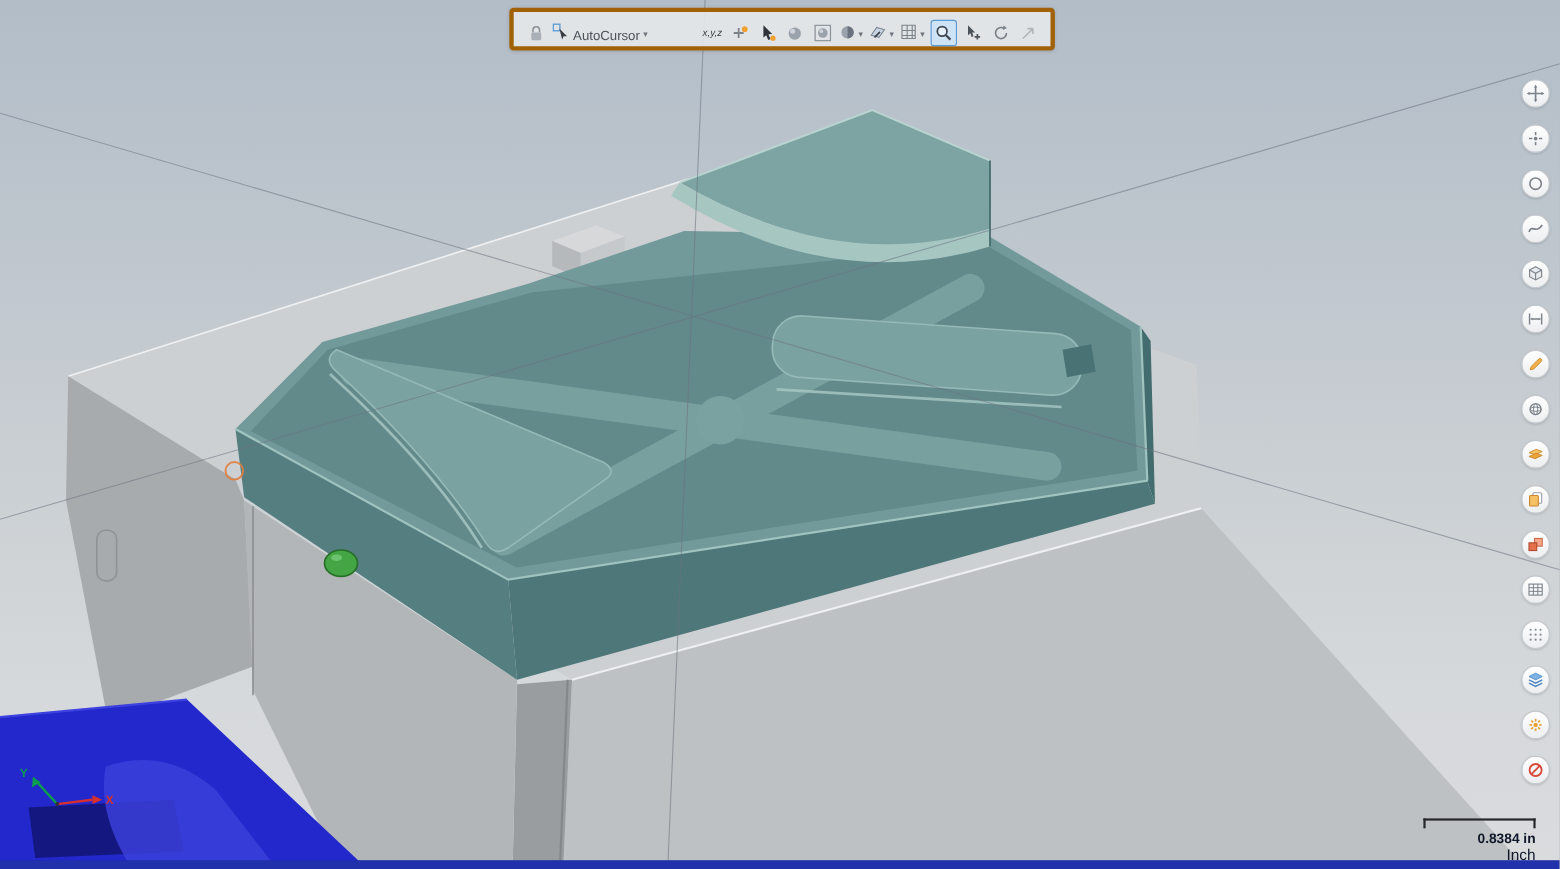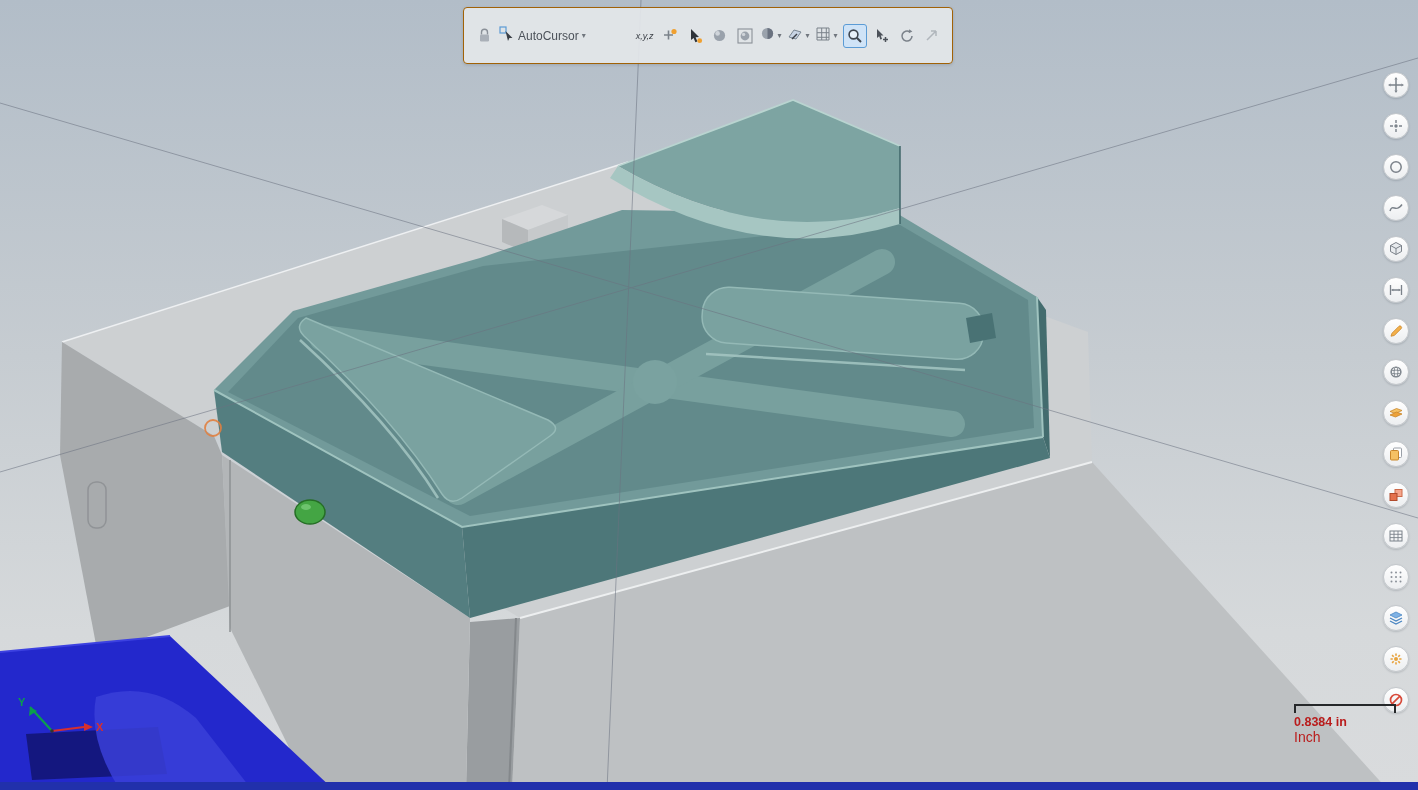--- a/index.html
+++ b/index.html
@@ -1,41 +1,41 @@
 <!DOCTYPE html>
 <html><head>
 <meta charset="utf-8">
 <style>
   html,body{margin:0;padding:0;background:#9aa2aa;}
   .stage{position:relative;width:1418px;height:790px;overflow:hidden;
          font-family:"Liberation Sans",sans-serif;background:#c9ced2;}
   .stage svg.scene{position:absolute;left:0;top:0;display:block;}
 
   
-  .top-toolbar{position:absolute;left:463px;top:7px;height:31px;display:flex;align-items:center;
-      gap:5px;padding:12px 10px;background:rgba(227,230,234,0.93);border:1px solid #a16207;
+  .top-toolbar{position:absolute;left:463px;top:7px;height:31px;display:flex;align-items:flex-end;
+      gap:5px;padding:0 10px;background:rgba(227,230,234,0.93);border:4px solid #a16207;
       border-radius:4px;box-shadow:0 1px 3px rgba(60,70,80,.20);}
   .tb-btn{display:flex;align-items:center;justify-content:center;min-width:20px;height:24px;
       border-radius:3px;background:transparent;border:none;padding:0 1px;cursor:pointer;}
   .tb-btn svg{display:block}
   .tb-group{display:flex;align-items:center;gap:3px;cursor:pointer;}
   .tb-label{font-size:12px;color:#4c525a;white-space:nowrap;}
   .caret{font-size:8px;color:#70767e;line-height:1;}
   .tb-xyz{font-size:9px;font-style:italic;color:#3a3f46;letter-spacing:0;margin-left:44px;}
   .tb-active{background:#cfe3f7;border:1px solid #5b9bd5;width:24px;height:24px;min-width:24px;}
 
   
   .right-toolbar{position:absolute;right:9px;top:72px;display:flex;flex-direction:column;gap:15px;}
   .rt-btn{width:26px;height:26px;border-radius:50%;background:linear-gradient(#ffffff,#eceef0);
       border:1px solid #c4c8cc;box-shadow:0 1px 2px rgba(50,60,70,.20);display:flex;
       align-items:center;justify-content:center;padding:0;cursor:pointer;}
   .rt-btn svg{display:block}
 
   
-  .scale-indicator{position:absolute;left:1294px;top:704px;width:102px;text-align:left;color:#b91c1c;}
+  .scale-indicator{position:absolute;left:1294px;top:744px;width:102px;text-align:right;color:#0f172a;}
   .scale-ruler{height:7px;border-top:2px solid #26282a;border-left:2px solid #26282a;
       border-right:2px solid #26282a;margin-bottom:2px;}
   .scale-value{font-size:12.5px;font-weight:bold;line-height:1.15;}
   .scale-unit{font-size:14px;font-weight:normal;line-height:1.15;}
 
   
   .status-strip{position:absolute;left:0;bottom:0;width:100%;height:8px;background:#2130ab;}
 </style>
 </head>
 <body>

